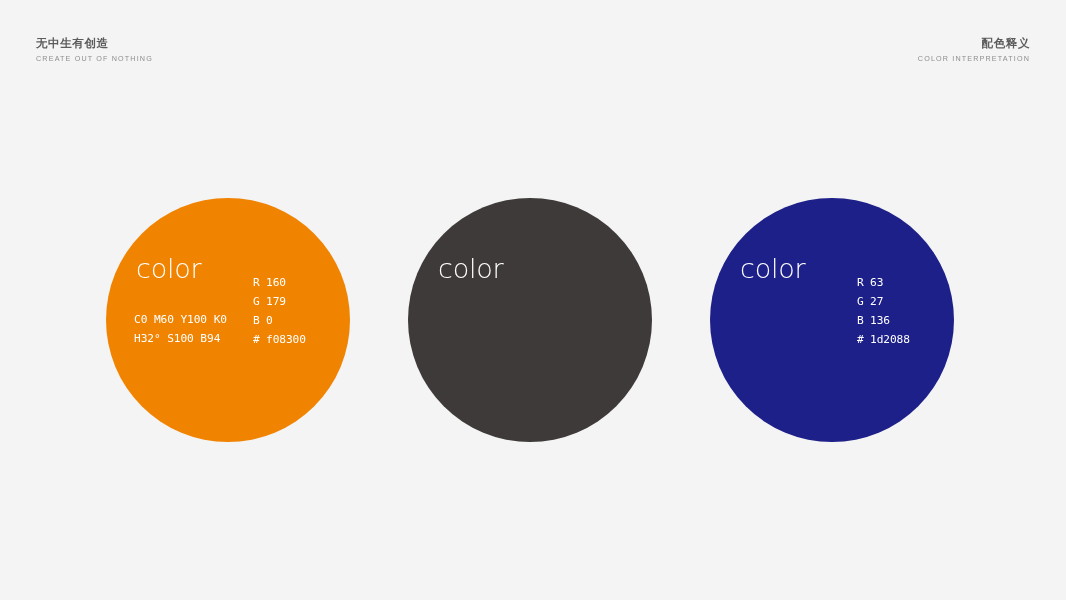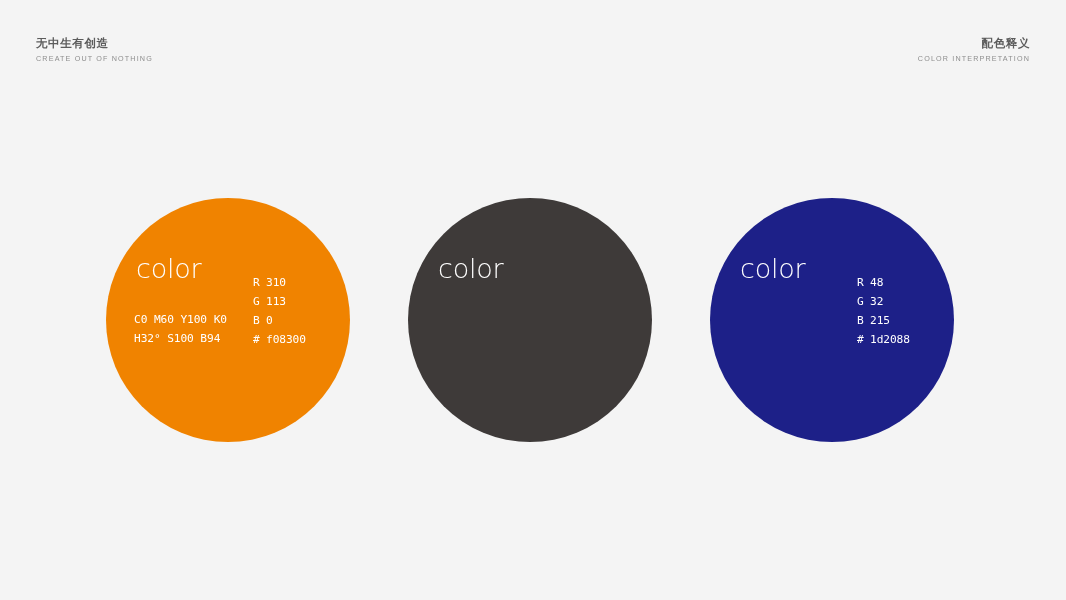--- a/index.html
+++ b/index.html
@@ -137,39 +137,39 @@
 <div class="swatches">
 
   <div class="swatch swatch-1" style="background: rgb(240, 131, 0);">
     <div class="swatch-inner">
       <div class="swatch-title">color</div>
       <div class="col-left">
         <div class="dataline">C0 M60 Y100 K0</div>
         <div class="dataline">H32° S100 B94</div>
       </div>
       <div class="col-right">
-        <div class="dataline"><span class="key">R</span><span>310</span></div>
-        <div class="dataline"><span class="key">G</span><span>113</span></div>
+        <div class="dataline"><span class="key">R</span><span>160</span></div>
+        <div class="dataline"><span class="key">G</span><span>179</span></div>
         <div class="dataline"><span class="key">B</span><span>0</span></div>
         <div class="dataline"><span class="key">#</span><span>f08300</span></div>
       </div>
     </div>
   </div>
 
   <div class="swatch swatch-2" style="background: rgb(62, 58, 57);">
     <div class="swatch-inner">
       <div class="swatch-title">color</div>
     </div>
   </div>
 
   <div class="swatch swatch-3" style="background: rgb(29, 32, 136);">
     <div class="swatch-inner">
       <div class="swatch-title">color</div>
       <div class="col-right">
-        <div class="dataline"><span class="key">R</span><span>48</span></div>
-        <div class="dataline"><span class="key">G</span><span>32</span></div>
-        <div class="dataline"><span class="key">B</span><span>215</span></div>
+        <div class="dataline"><span class="key">R</span><span>63</span></div>
+        <div class="dataline"><span class="key">G</span><span>27</span></div>
+        <div class="dataline"><span class="key">B</span><span>136</span></div>
         <div class="dataline"><span class="key">#</span><span>1d2088</span></div>
       </div>
     </div>
   </div>
 
 </div>
 
 </body></html>

